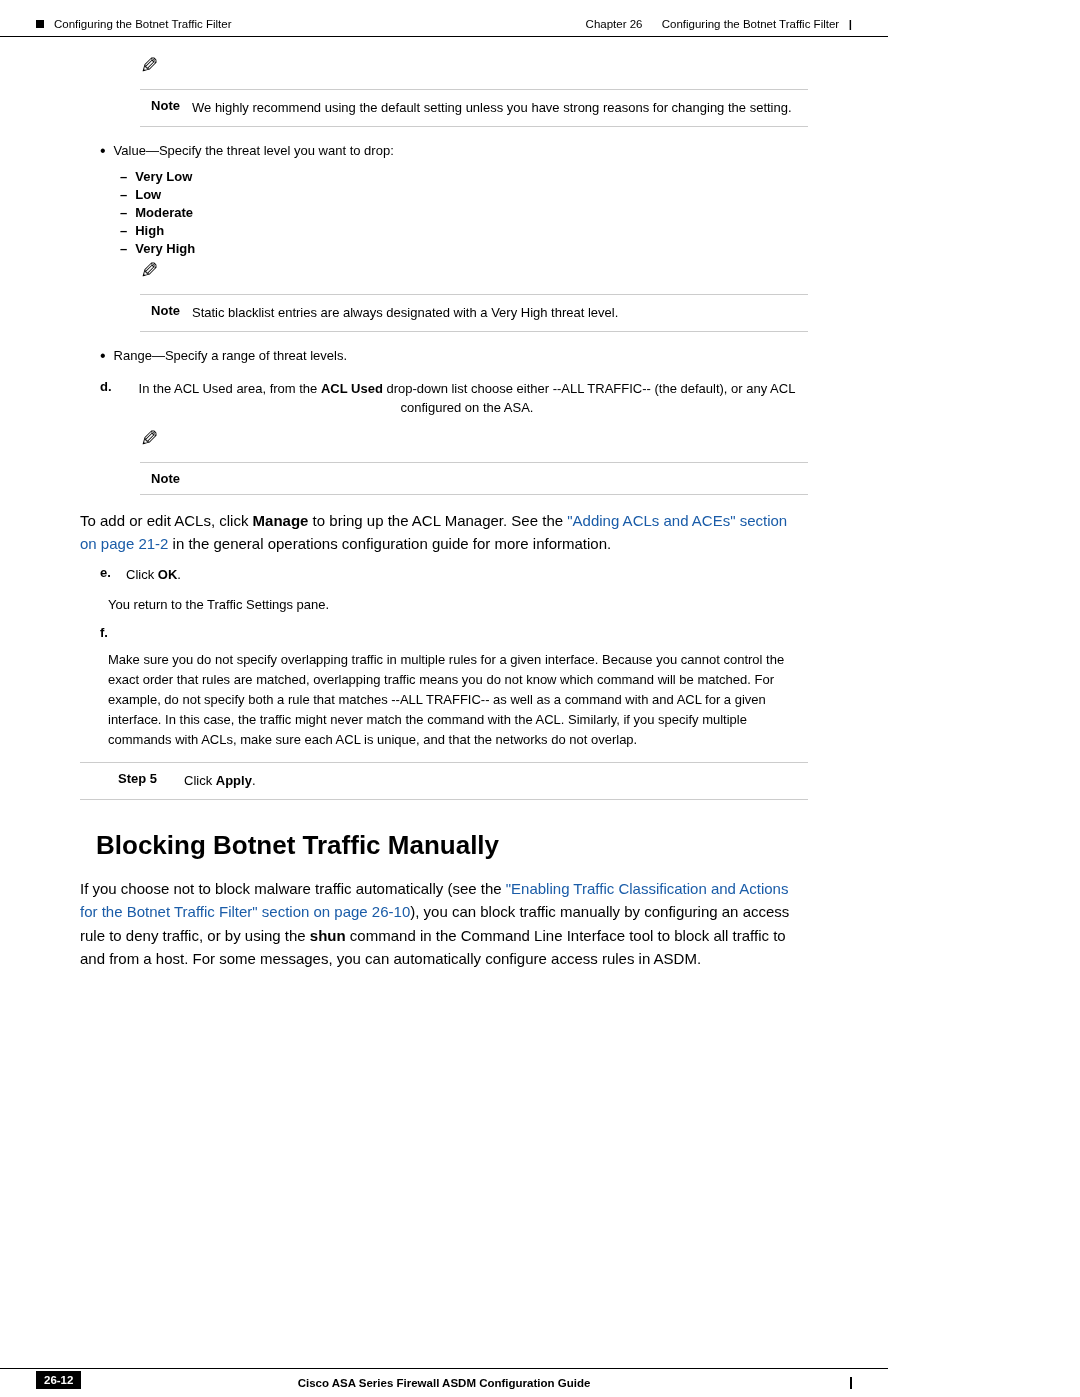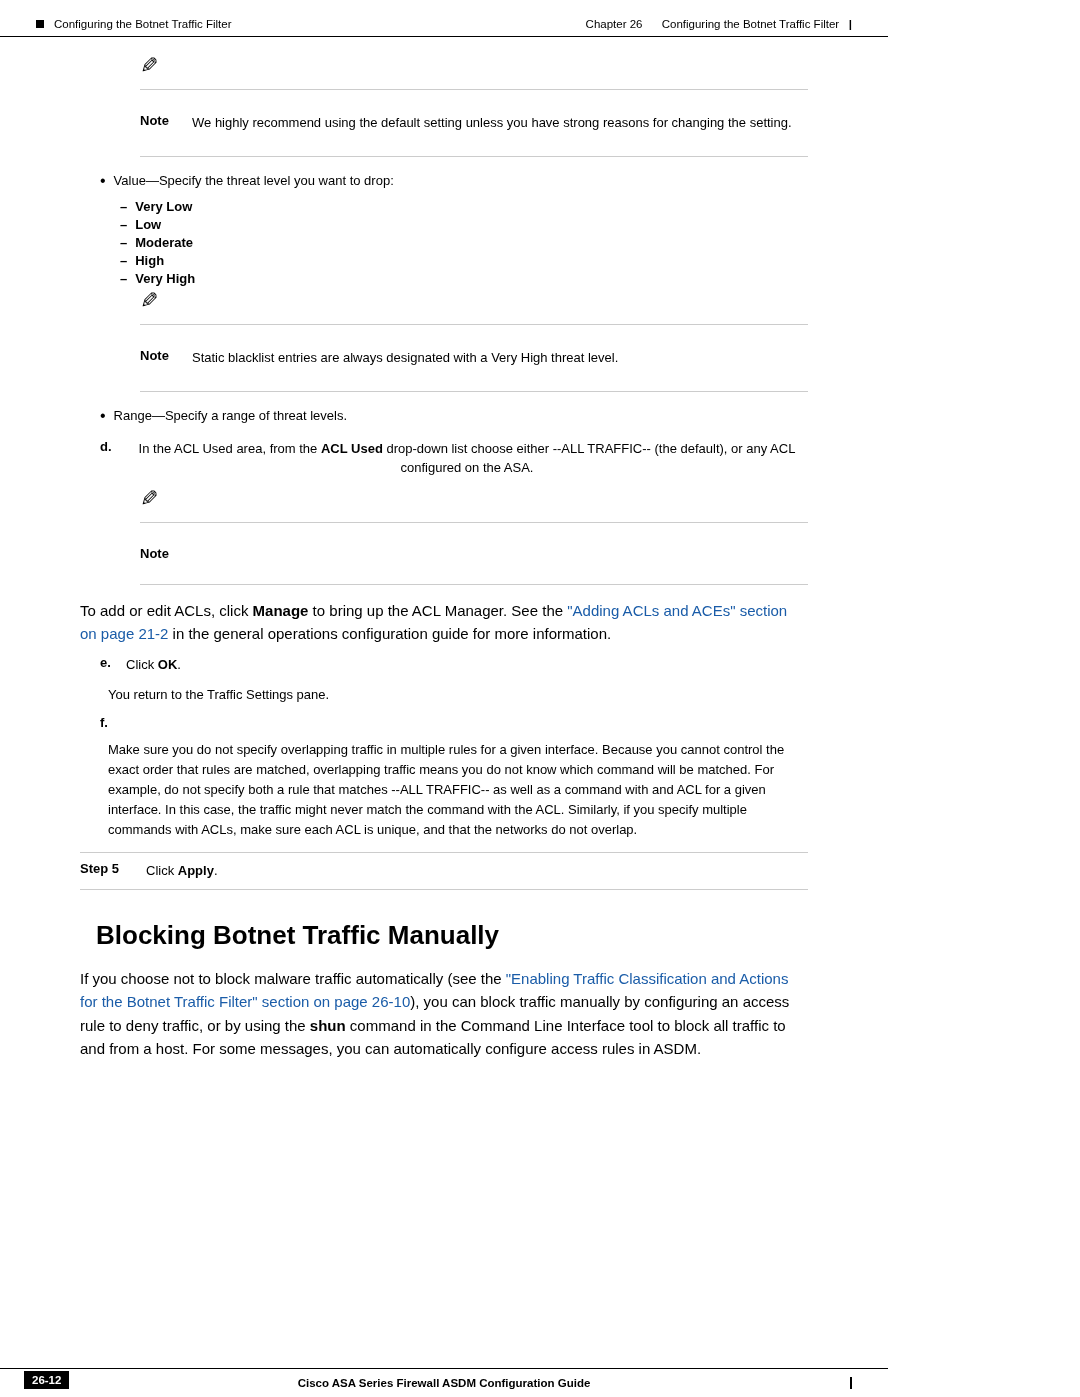--- a/index.html
+++ b/index.html
@@ -51,25 +51,26 @@
     
     .content {
       padding: 18px 80px 0 80px;
       flex: 1;
     }
 
     
     .note-box {
       border-top: 1px solid #ccc;
       border-bottom: 1px solid #ccc;
-      padding: 23px 0;
+      padding: 8px 0;
       margin: 10px 0 14px 0;
       display: flex;
       align-items: flex-start;
       gap: 12px;
+      text-align: right;
     }
     .note-label {
       font-weight: bold;
       font-size: 13px;
       min-width: 40px;
       flex-shrink: 0;
     }
     .note-text {
       font-size: 13px;
       line-height: 1.5;
@@ -163,20 +164,21 @@
       align-items: flex-start;
       gap: 16px;
       padding: 8px 0;
       margin: 12px 0;
     }
     .step-num-label {
       font-weight: bold;
       font-size: 13px;
       min-width: 50px;
       flex-shrink: 0;
+      margin-left: 38px;
     }
     .step-num-text {
       font-size: 13px;
       line-height: 1.5;
     }
 
     
     .section-heading {
       font-size: 26px;
       font-weight: bold;
@@ -194,21 +196,21 @@
       position: relative;
       margin-top: auto;
     }
     .footer-center {
       font-size: 11.5px;
       font-weight: bold;
       text-align: right;
     }
     .page-number-box {
       position: absolute;
-      left: 24px;
+      left: 36px;
       bottom: 8px;
       background: #000;
       color: #fff;
       font-size: 11.5px;
       font-weight: bold;
       padding: 3px 8px;
     }
     .footer-rule-right {
       position: absolute;
       right: 36px;

